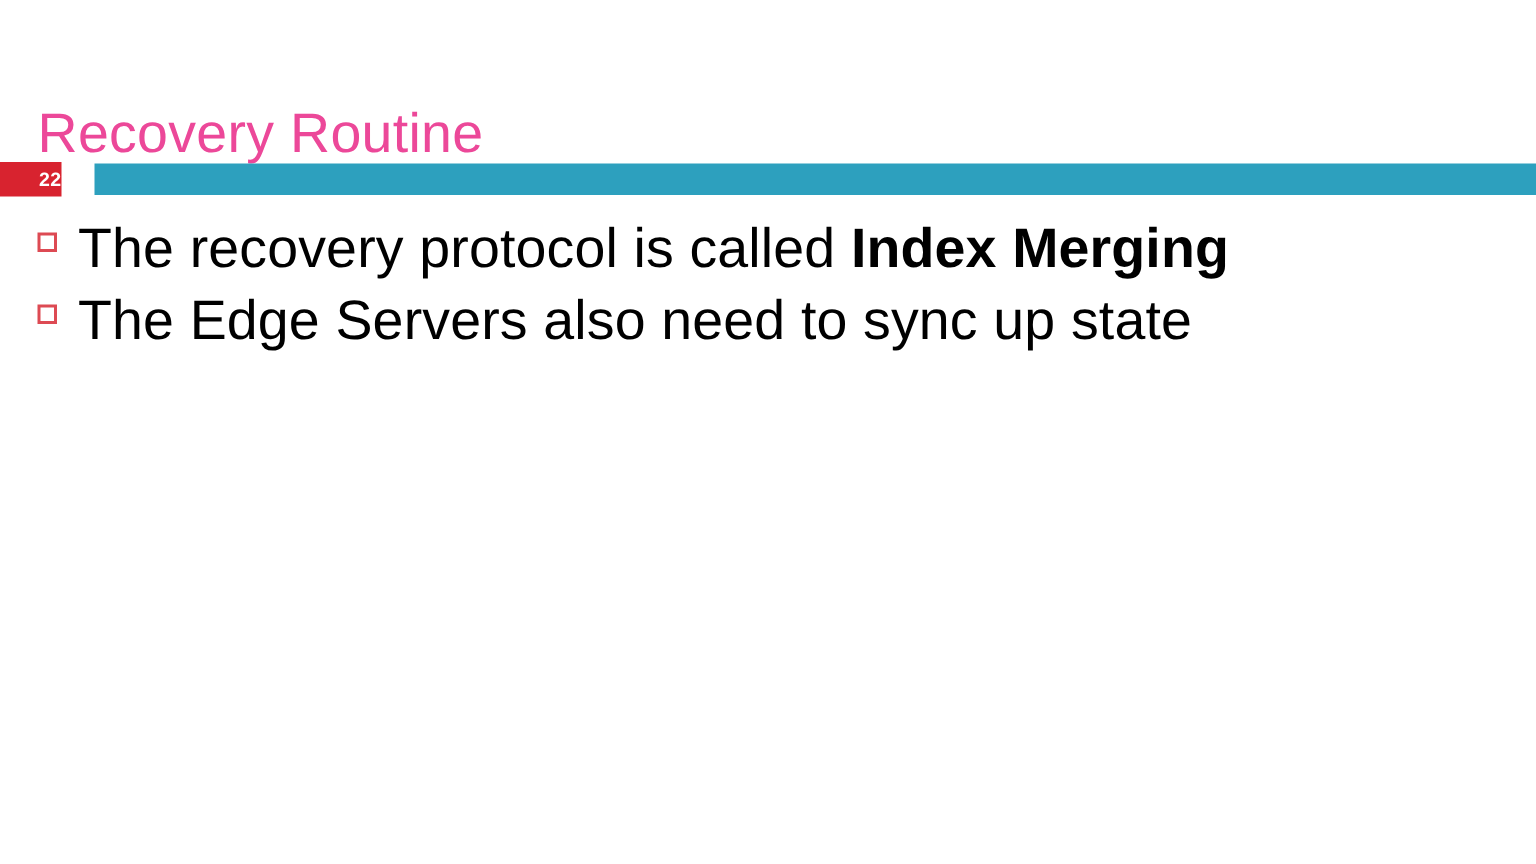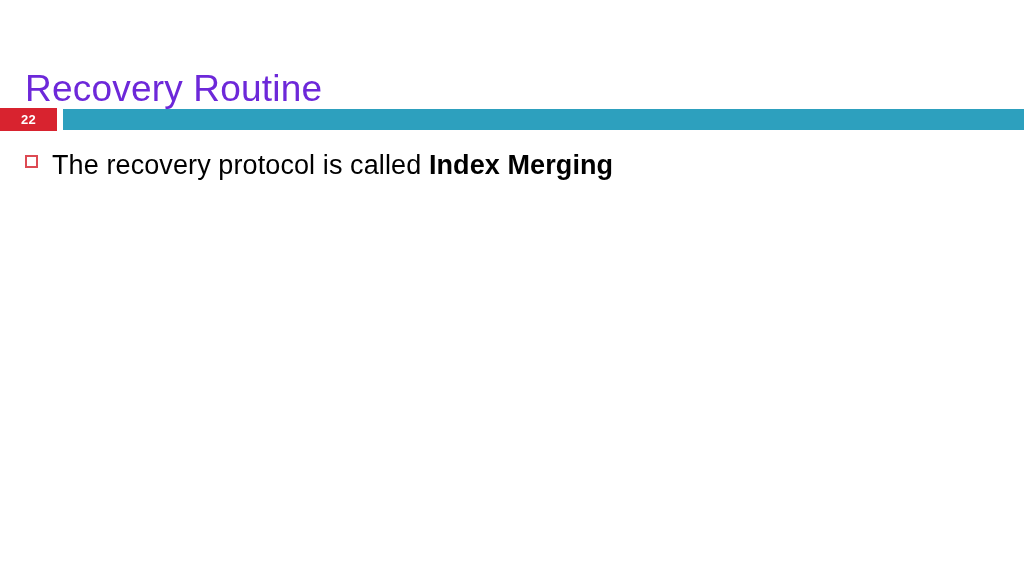--- a/index.html
+++ b/index.html
@@ -23,42 +23,42 @@
 
   
   .slide-title {
     position: absolute;
     left: 25px;
     top: 41px;
     font-size: 37px;
     line-height: 46px;
     font-weight: 300;
     letter-spacing: 0.2px;
-    color: #6d28d9;
+    color: #ec4899;
     white-space: nowrap;
   }
 
   
   .header-rule {
     position: absolute;
     left: 0;
     top: 108px;
     width: 1024px;
     height: 23px;
   }
   .slide-number-tab {
     position: absolute;
     left: 0;
     top: 0;
-    width: 57px;
+    width: 41px;
     height: 23px;
     background: #d8232f;
     display: flex;
     align-items: center;
-    justify-content: center;
+    justify-content: flex-end;
   }
   .slide-number-tab .num {
     color: #ffffff;
     font-size: 13px;
     font-weight: bold;
     line-height: 1;
     letter-spacing: 0.3px;
   }
   .header-bar {
     position: absolute;
@@ -86,21 +86,21 @@
     left: 25px;
     top: 13px;
     width: 9px;
     height: 9px;
     border: 2px solid #dd4a53;
     background: #ffffff;
     box-sizing: content-box;
   }
   .bullet-text {
     display: block;
-    font-size: 27px;
+    font-size: 37px;
     line-height: 47px;
     color: #000000;
     font-weight: 400;
     letter-spacing: 0.1px;
     max-width: 960px;
   }
   .bullet-text b {
     font-weight: bold;
   }
 </style>
@@ -121,15 +121,19 @@
   <div class="body">
 
     <div class="bullet-item">
       <span class="bullet-marker"></span>
       <span class="bullet-text"><span>The recovery protocol is called </span><b>Index Merging</b></span>
     </div>
 
 
 
 
+    <div class="bullet-item">
+      <span class="bullet-marker"></span>
+      <span class="bullet-text">The Edge Servers also need to sync up state</span>
+    </div>
 
   </div>
 </div>
 
 </body></html>

